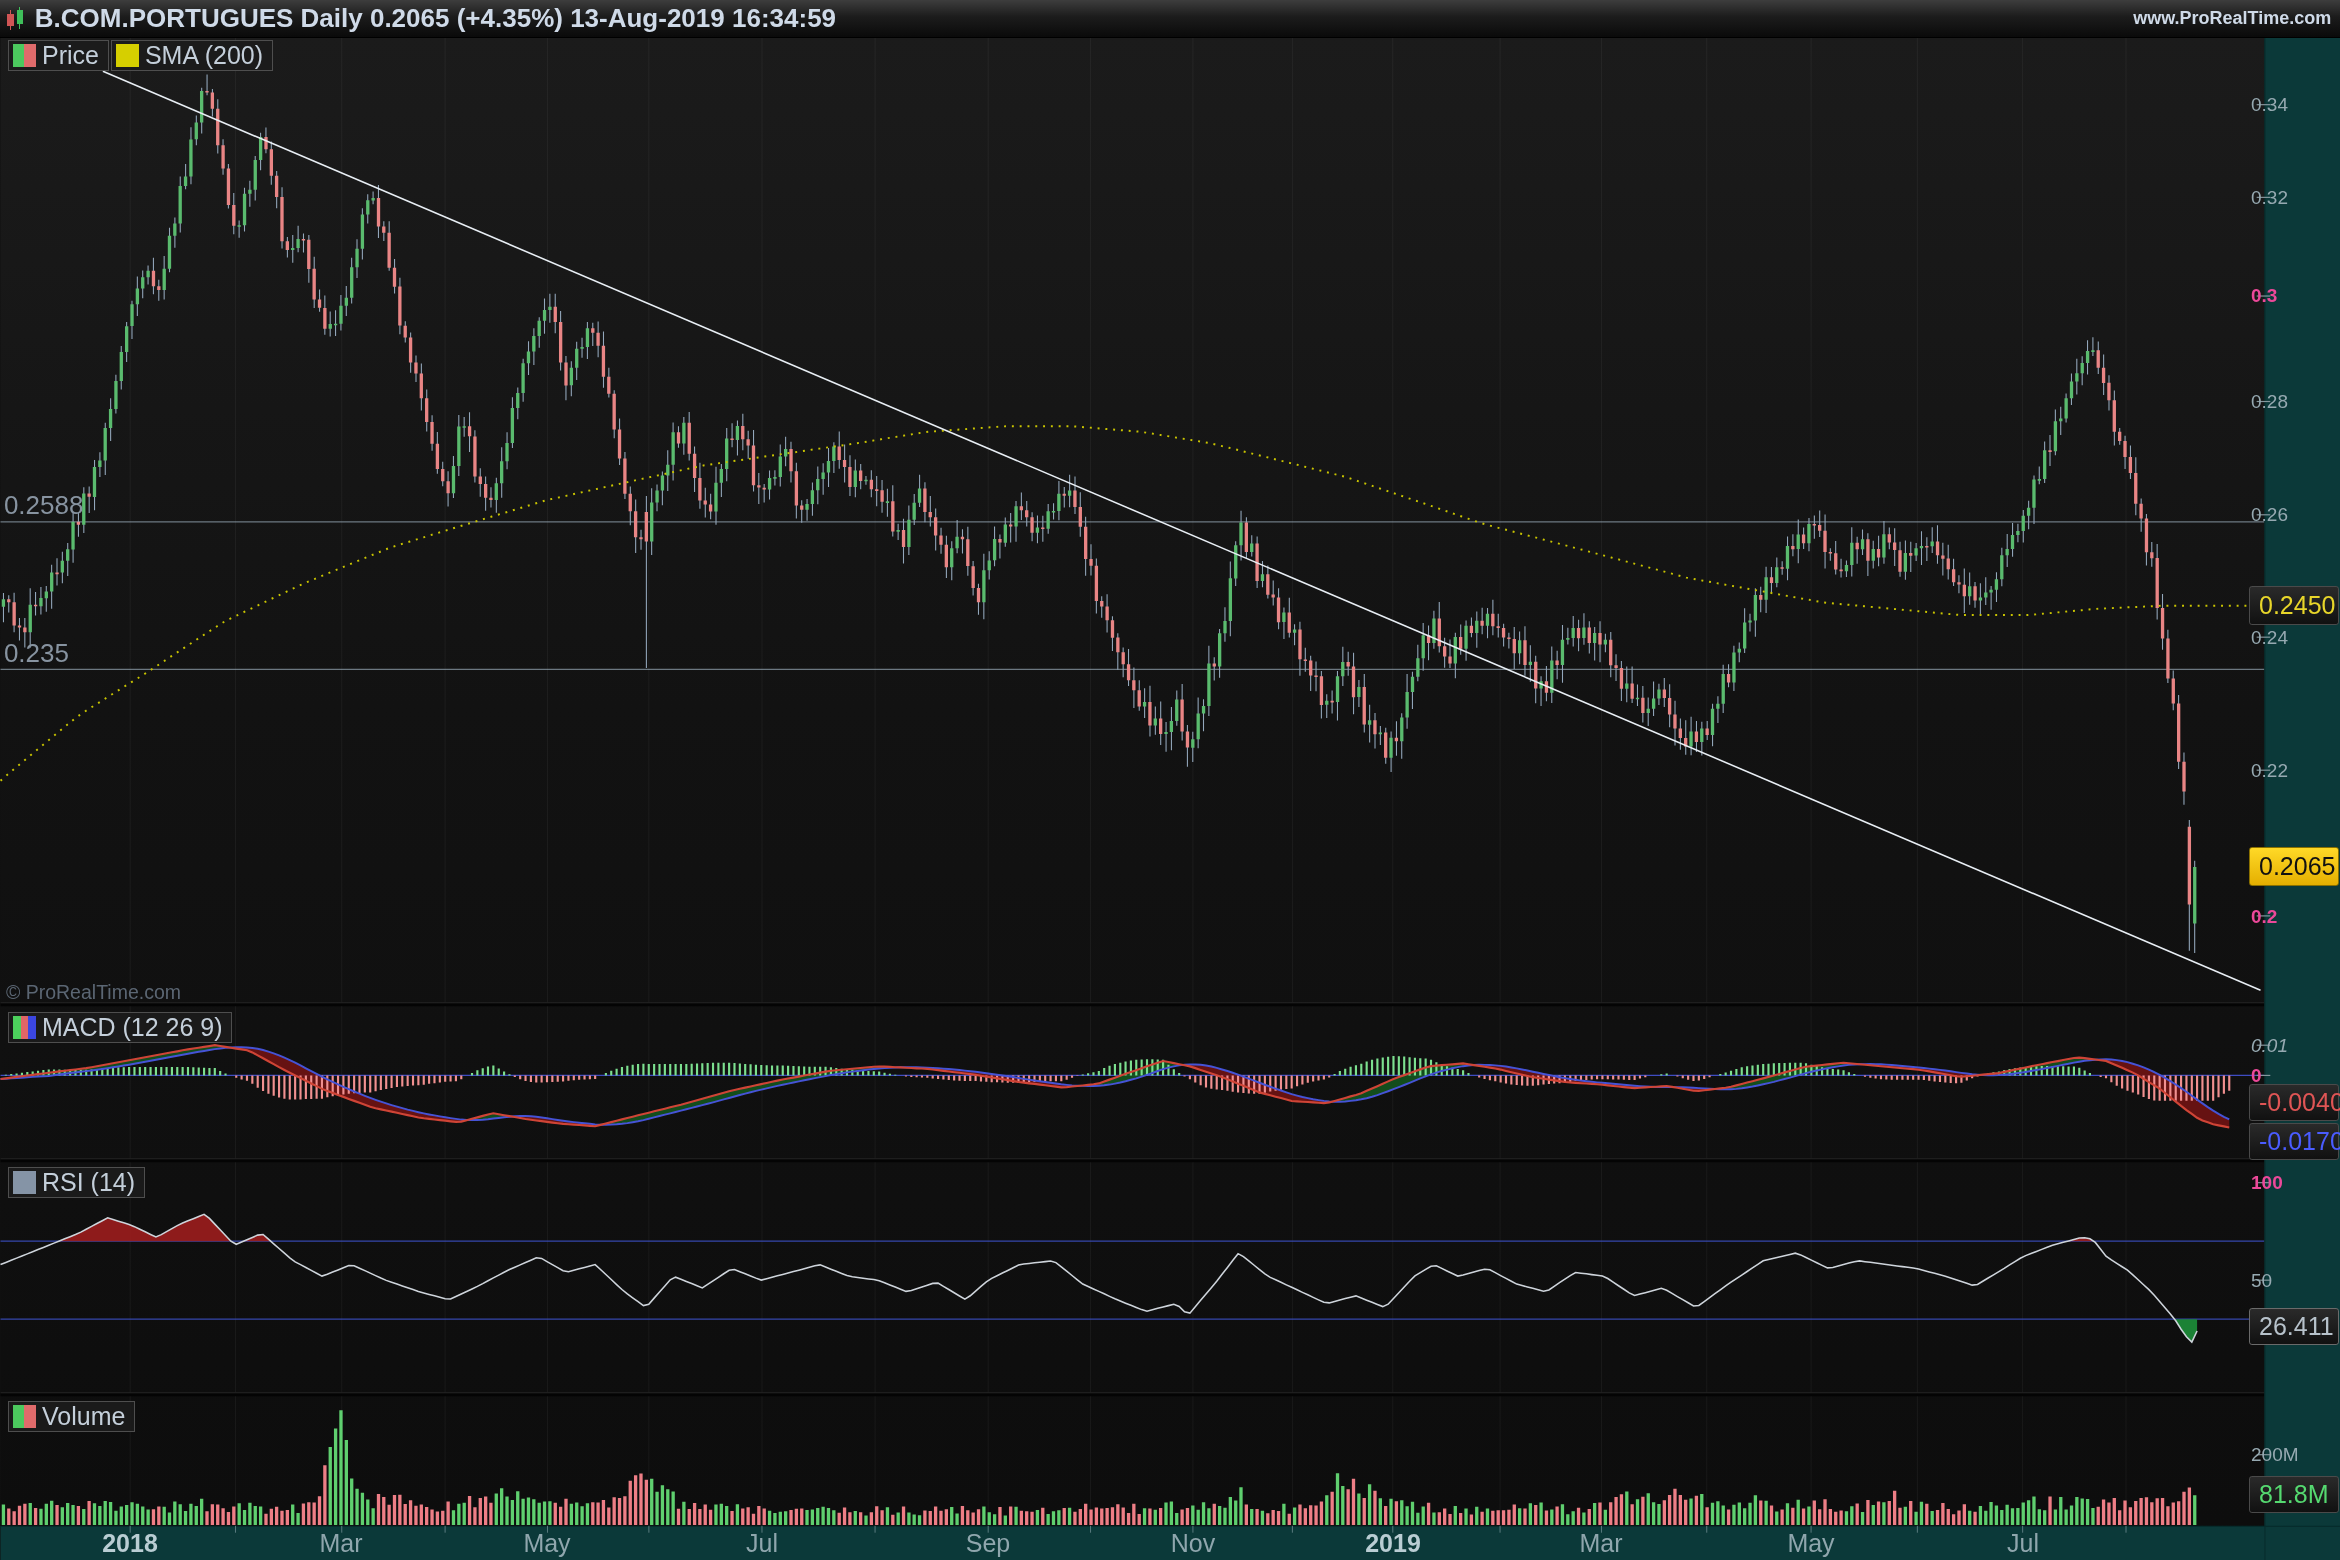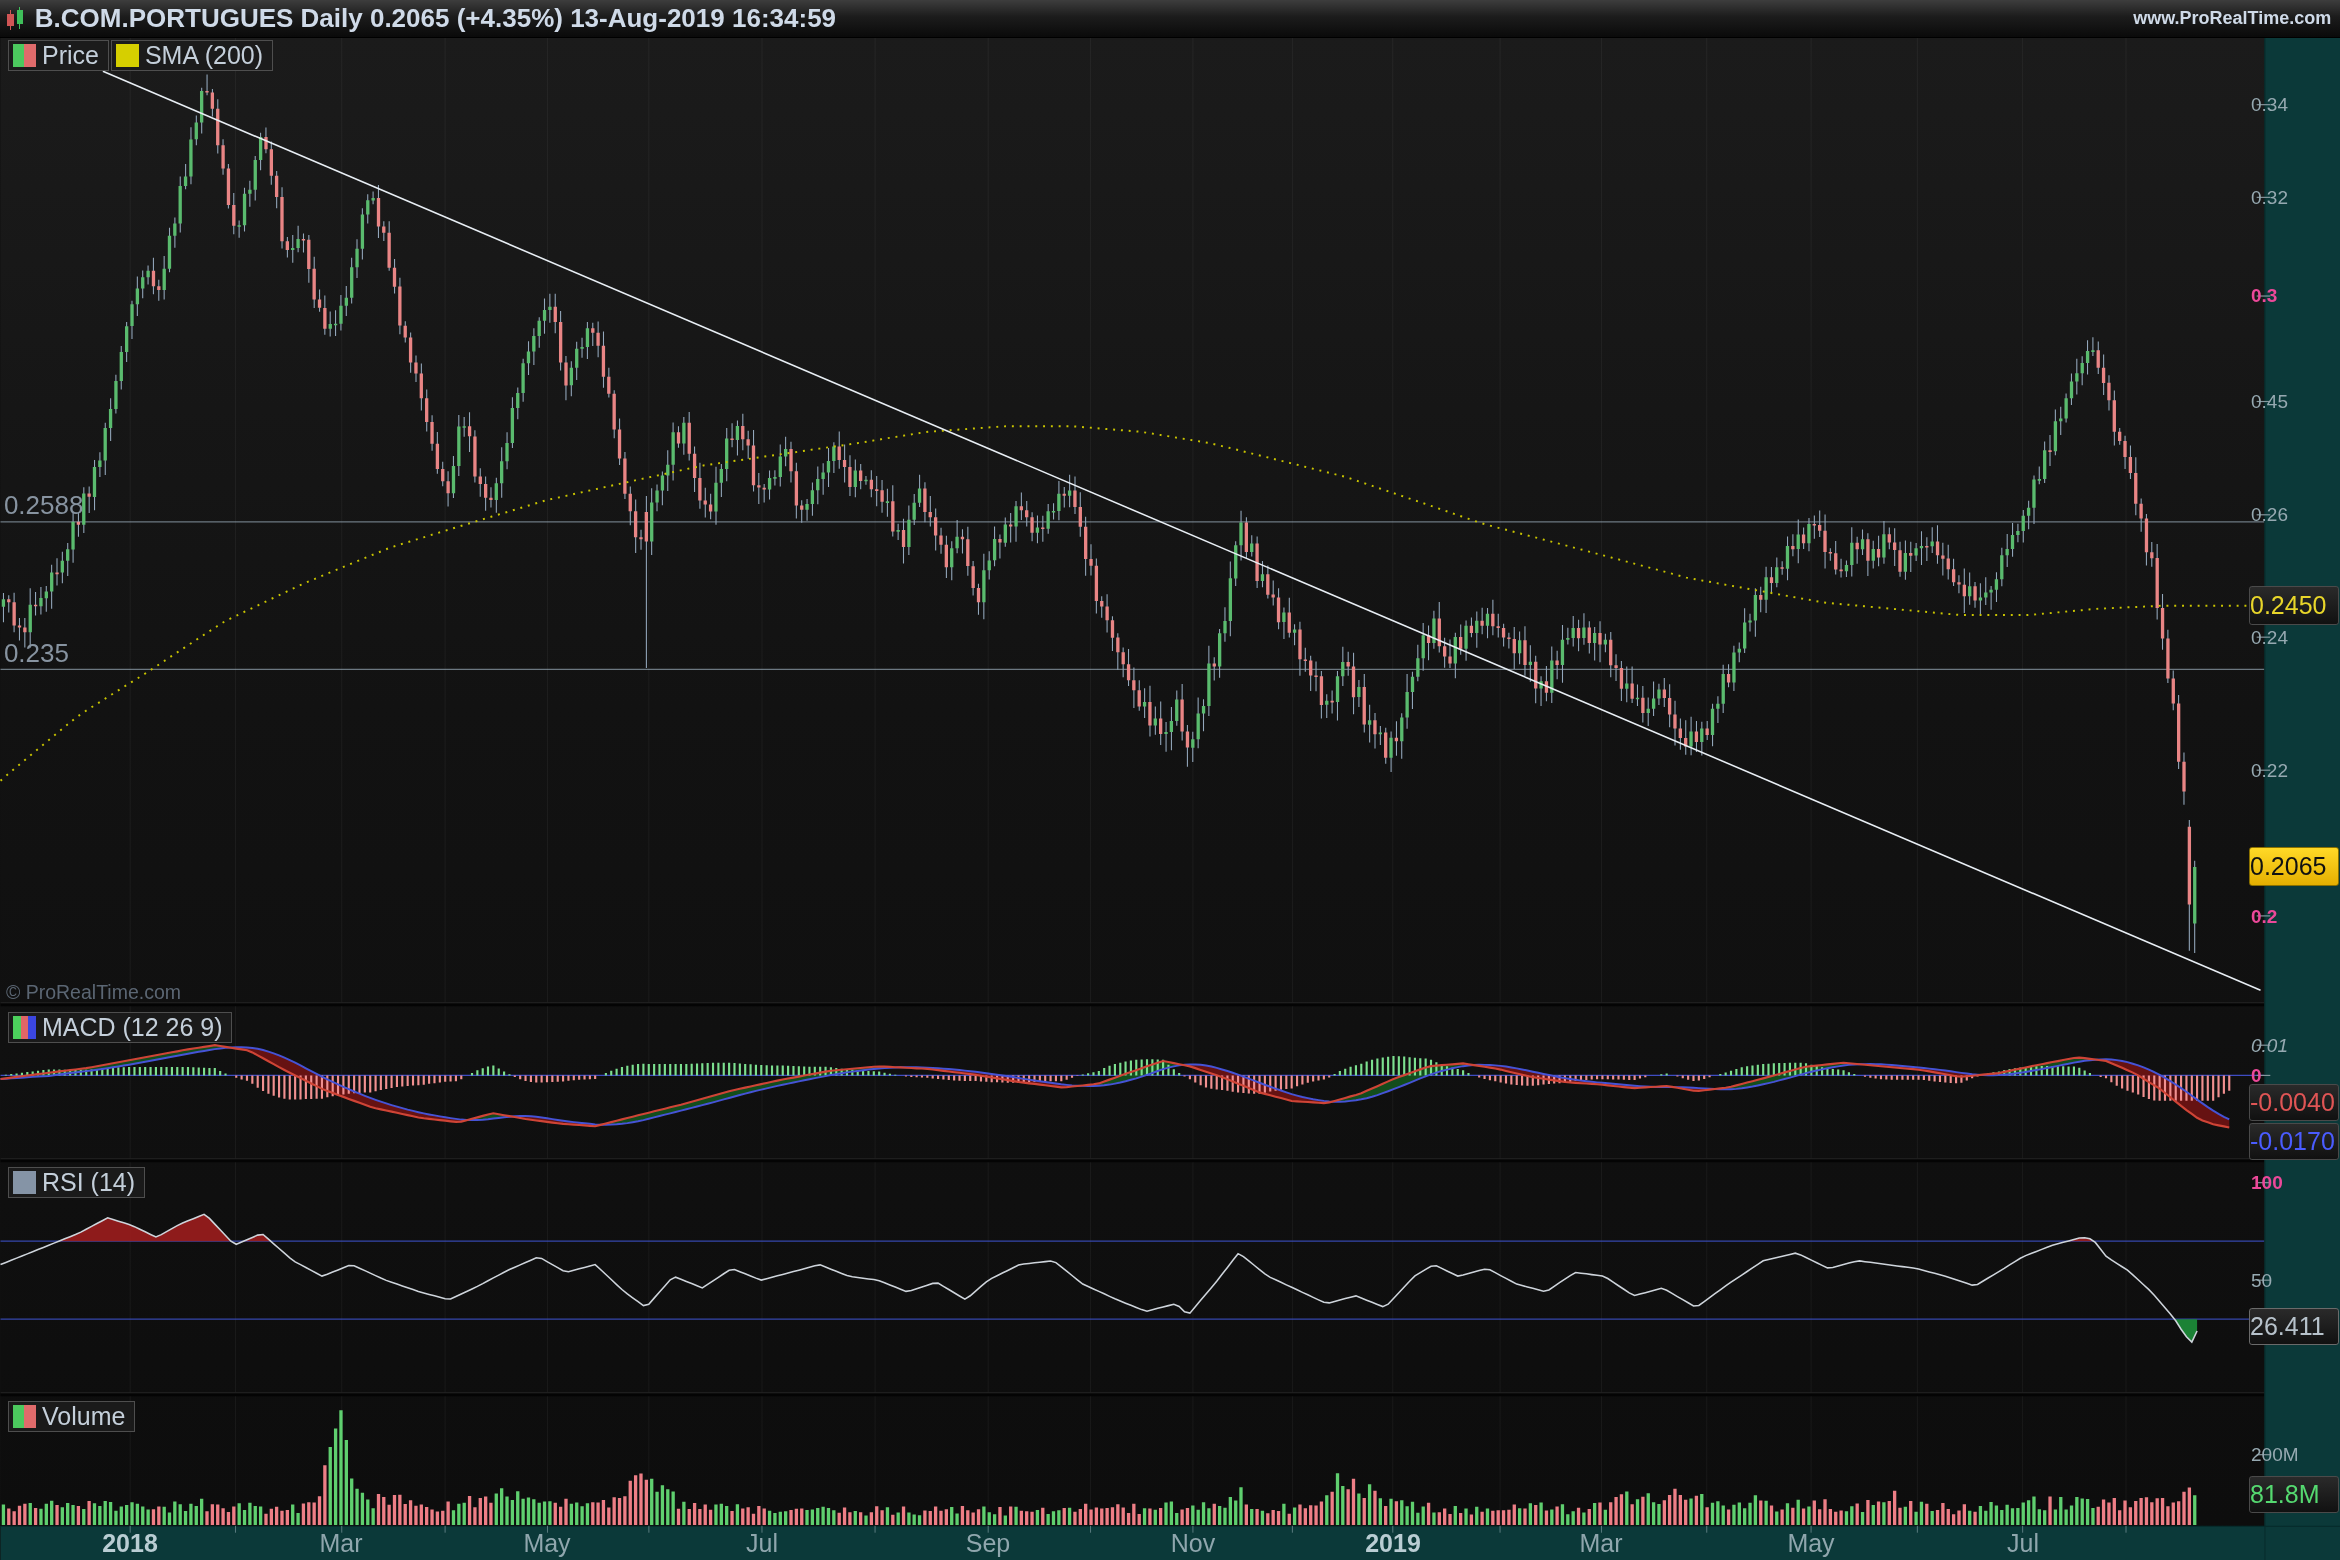--- a/index.html
+++ b/index.html
@@ -32,21 +32,21 @@
   #legend-macd{left:7.8px;top:1012px;}
   #legend-rsi{left:7.8px;top:1167px;}
   #legend-vol{left:7.8px;top:1401px;}
   
   #watermark{position:absolute;left:5.9px;top:981px;color:#5b6673;font-size:19.5px;z-index:3;}
   .lvl-label{position:absolute;left:3.9px;color:#8793a0;font-size:26px;z-index:3;}
   #lvl-0{top:490px;}
   #lvl-1{top:638px;}
   
   .badge{position:absolute;left:2249px;width:90px;height:39px;z-index:4;box-sizing:border-box;
-    font-size:25px;display:flex;align-items:center;padding-left:0;border-radius:2.9px;
+    font-size:25px;display:flex;align-items:center;padding-left:9px;border-radius:2.9px;
     background:linear-gradient(#2a2a2a,#111);border:1px solid #4a4a4a;}
   #badge-245{top:586px;color:#e8d62a;}
   #badge-2065{top:847px;background:linear-gradient(#ffd927,#e5af00);border:1px solid #8a7000;color:#111;}
   #badge-macd-red{top:1084px;height:37px;color:#e05555;}
   #badge-macd-blue{top:1123px;height:37px;color:#4a5cff;}
   #badge-rsi{top:1308px;height:37px;color:#b7c2cb;border:1px solid #6a6a6a;}
   #badge-vol{top:1476px;height:37px;color:#55d970;}
   
   .ax-label{position:absolute;left:2251px;width:86px;color:#96a9b1;font-size:19px;
     height:31px;line-height:31px;z-index:3;}
@@ -223,21 +223,21 @@
   <div class="badge" id="badge-2065">0.2065</div>
   <div class="badge" id="badge-macd-red">-0.0040</div>
   <div class="badge" id="badge-macd-blue">-0.0170</div>
   <div class="badge" id="badge-rsi">26.411</div>
   <div class="badge" id="badge-vol">81.8M</div>
 
   <div id="overlay">
       <div class="ax-label" style="top: 89px;">0.34</div>
       <div class="ax-label" style="top: 182px;">0.32</div>
       <div class="ax-label bold" style="top: 280px;">0.3</div>
-      <div class="ax-label" style="top: 386px;">0.45</div>
+      <div class="ax-label" style="top: 386px;">0.28</div>
       <div class="ax-label" style="top: 499px;">0.26</div>
       <div class="ax-label" style="top: 622px;">0.24</div>
       <div class="ax-label" style="top: 755px;">0.22</div>
       <div class="ax-label bold" style="top: 901px;">0.2</div>
       <div class="ax-label" style="top: 1030px; font-style: italic;">0.01</div>
       <div class="ax-label bold" style="top: 1060px;">0</div>
       <div class="ax-label bold" style="top: 1167px;">100</div>
       <div class="ax-label" style="top: 1265px;">50</div>
       <div class="ax-label" style="top: 1439px;">200M</div>
       <div class="x-label bold" style="left: 130px;">2018</div>

